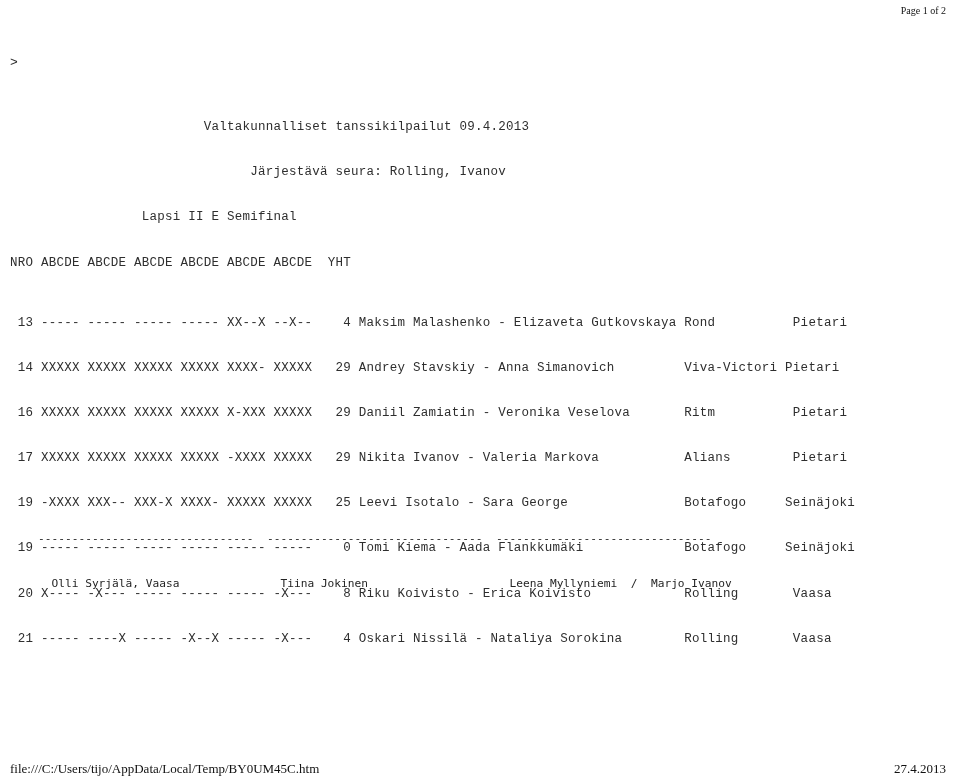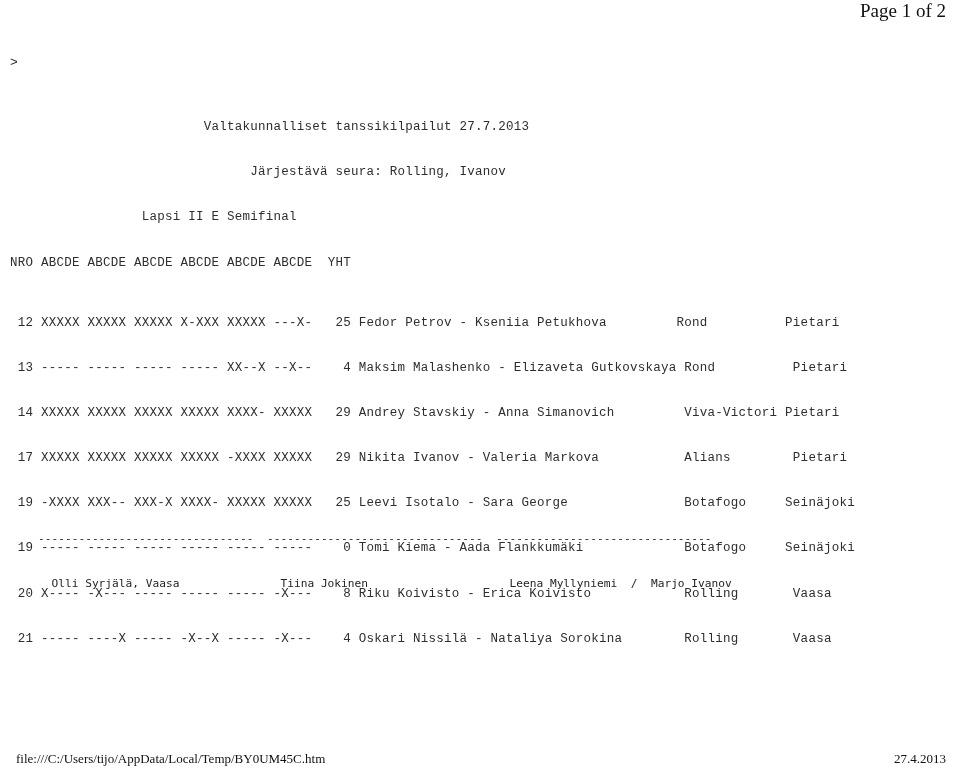--- a/index.html
+++ b/index.html
@@ -20,33 +20,33 @@
   .print-header {
     position: absolute;
     top: 0;
     left: 0;
     right: 14px;
     height: 22px;
     display: flex;
     align-items: flex-start;
     justify-content: flex-end;
     font-family: "Liberation Serif", serif;
-    font-size: 19px;
+    font-size: 10px;
     line-height: 16px;
     color: #111;
     padding-top: 3px;
   }
   .print-footer {
     position: absolute;
     bottom: 0;
-    left: 16px;
+    left: 10px;
     right: 14px;
     height: 26px;
     display: flex;
-    align-items: flex-start;
+    align-items: flex-end;
     justify-content: space-between;
     font-family: "Liberation Serif", serif;
     font-size: 13px;
     line-height: 16px;
     color: #111;
   }
 
   
   .prompt-caret {
     position: absolute;
@@ -92,28 +92,28 @@
 </head>
 <body>
 
 <div class="print-header">
   <span>Page 1 of 2</span>
 </div>
 
 <div class="prompt-caret">&gt;</div>
 
 <div class="report">
-  <div class="line">                         Valtakunnalliset tanssikilpailut 27.7.2013</div>
+  <div class="line">                         Valtakunnalliset tanssikilpailut 09.4.2013</div>
   <div class="line">                               Järjestävä seura: Rolling, Ivanov</div>
   <div class="line">                 Lapsi II E Semifinal</div>
   <div class="line">NRO ABCDE ABCDE ABCDE ABCDE ABCDE ABCDE  YHT</div>
 
-  <div class="line"> 12 XXXXX XXXXX XXXXX X-XXX XXXXX ---X-   25 Fedor Petrov - Kseniia Petukhova         Rond          Pietari</div>
   <div class="line"> 13 ----- ----- ----- ----- XX--X --X--    4 Maksim Malashenko - Elizaveta Gutkovskaya Rond          Pietari</div>
   <div class="line"> 14 XXXXX XXXXX XXXXX XXXXX XXXX- XXXXX   29 Andrey Stavskiy - Anna Simanovich         Viva-Victori Pietari</div>
+  <div class="line"> 16 XXXXX XXXXX XXXXX XXXXX X-XXX XXXXX   29 Daniil Zamiatin - Veronika Veselova       Ritm          Pietari</div>
   <div class="line"> 17 XXXXX XXXXX XXXXX XXXXX -XXXX XXXXX   29 Nikita Ivanov - Valeria Markova           Alians        Pietari</div>
   <div class="line"> 19 -XXXX XXX-- XXX-X XXXX- XXXXX XXXXX   25 Leevi Isotalo - Sara George               Botafogo     Seinäjoki</div>
   <div class="line"> 19 ----- ----- ----- ----- ----- -----    0 Tomi Kiema - Aada Flankkumäki             Botafogo     Seinäjoki</div>
   <div class="line"> 20 X---- -X--- ----- ----- ----- -X---    8 Riku Koivisto - Erica Koivisto            Rolling       Vaasa</div>
   <div class="line"> 21 ----- ----X ----- -X--X ----- -X---    4 Oskari Nissilä - Nataliya Sorokina        Rolling       Vaasa</div>
   
   
 
   
   

